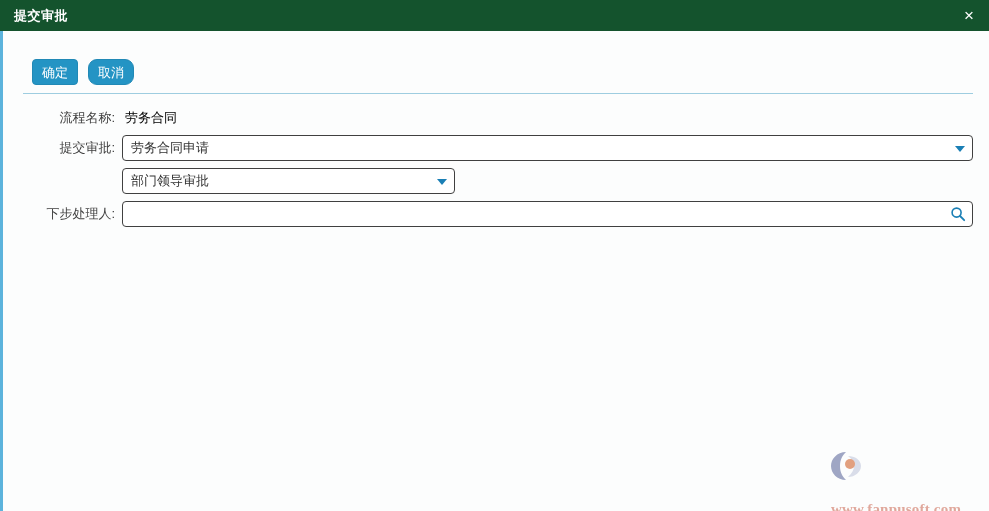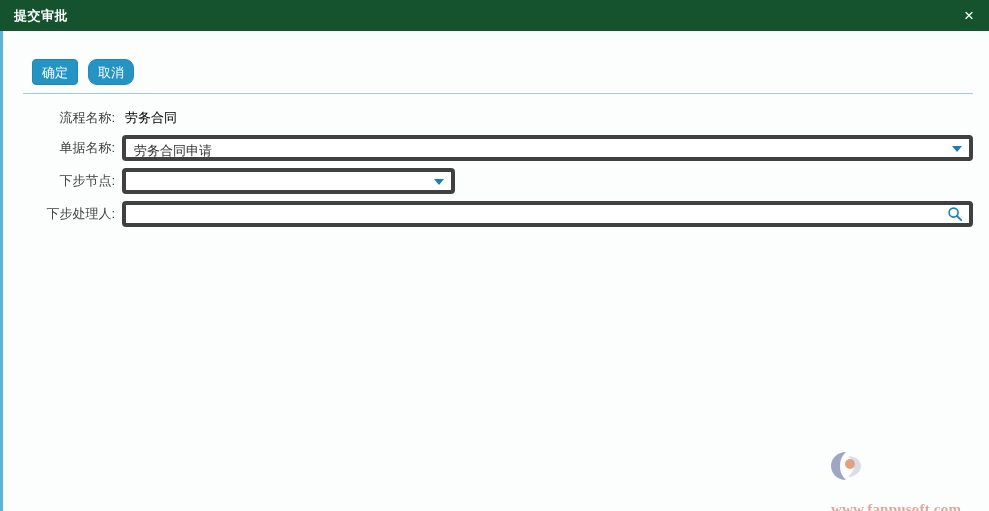--- a/index.html
+++ b/index.html
@@ -137,21 +137,21 @@
     color: #000000;
     font-size: 13px;
     white-space: nowrap;
   }
 
   .field-control {
     position: absolute;
     top: 3px;
     height: 26px;
     background: #ffffff;
-    border: 4px solid #404040;
+    border: 1px solid #404040;
     border-radius: 4px;
     box-sizing: border-box;
   }
   .field-text {
     position: absolute;
     left: 8px;
     top: 0;
     right: 26px;
     height: 24px;
     line-height: 24px;
@@ -247,30 +247,30 @@
   <div id="toolbar-divider"></div>
 
   <div id="form-area">
 
     <div class="form-row" id="row-doc-name">
       <div class="field-label">流程名称:</div>
       <div class="static-value">劳务合同</div>
     </div>
 
     <div class="form-row" id="row-flow-name">
-      <div class="field-label">单据名称:</div>
+      <div class="field-label">提交审批:</div>
       <div class="field-control" id="flow-name-select">
         <div class="field-text">劳务合同申请</div>
         <div class="caret-icon"></div>
       </div>
     </div>
 
     <div class="form-row" id="row-next-node">
-      <div class="field-label">下步节点:</div>
       <div class="field-control" id="next-node-select">
+        <div class="field-text">部门领导审批</div>
         <div class="caret-icon"></div>
       </div>
     </div>
 
     <div class="form-row" id="row-next-user">
       <div class="field-label">下步处理人:</div>
       <div class="field-control" id="next-user-input">
         <div class="field-text"></div>
         <div class="search-icon">
           <svg viewBox="0 0 16 16" width="16" height="16" aria-hidden="true">

